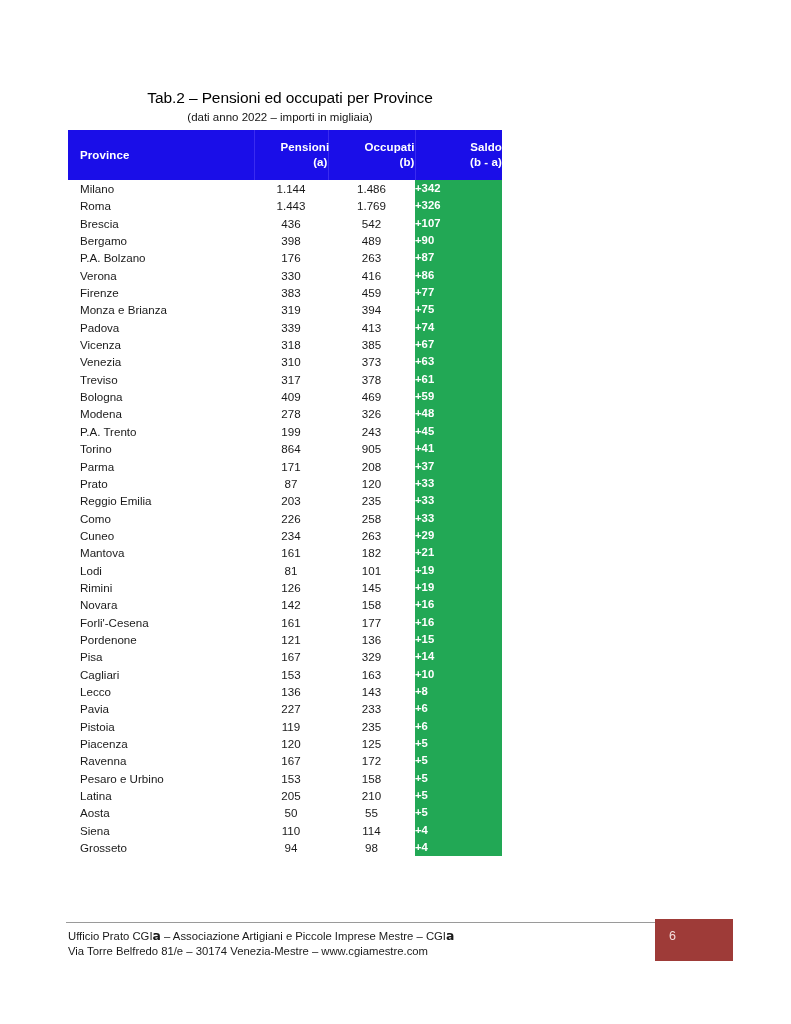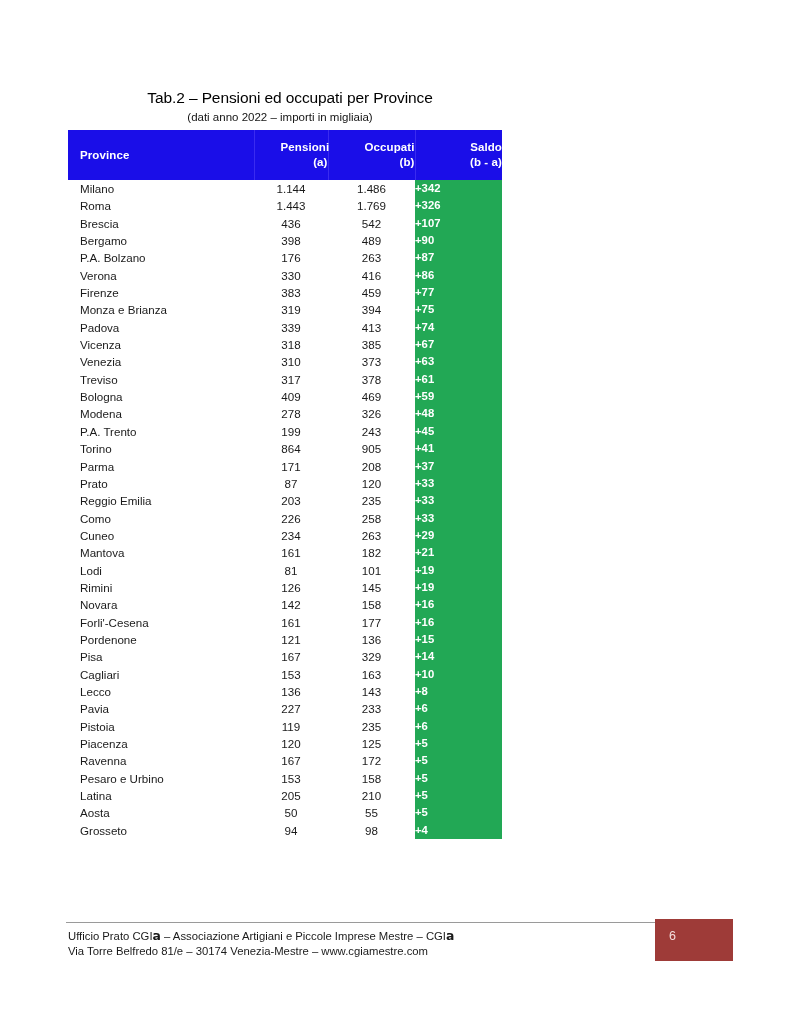--- a/index.html
+++ b/index.html
@@ -395,20 +395,26 @@
           <td class="c-val">210</td>
           <td class="c-saldo">+5</td>
         </tr>
         <tr>
           <td class="c-name">Aosta</td>
           <td class="c-val">50</td>
           <td class="c-val">55</td>
           <td class="c-saldo">+5</td>
         </tr>
         <tr>
+          <td class="c-name">Siena</td>
+          <td class="c-val">110</td>
+          <td class="c-val">114</td>
+          <td class="c-saldo">+4</td>
+        </tr>
+        <tr>
           <td class="c-name">Grosseto</td>
           <td class="c-val">94</td>
           <td class="c-val">98</td>
           <td class="c-saldo">+4</td>
         </tr>
       </tbody>
   </table>
 </div>
 
 <div class="footer-rule"></div>

